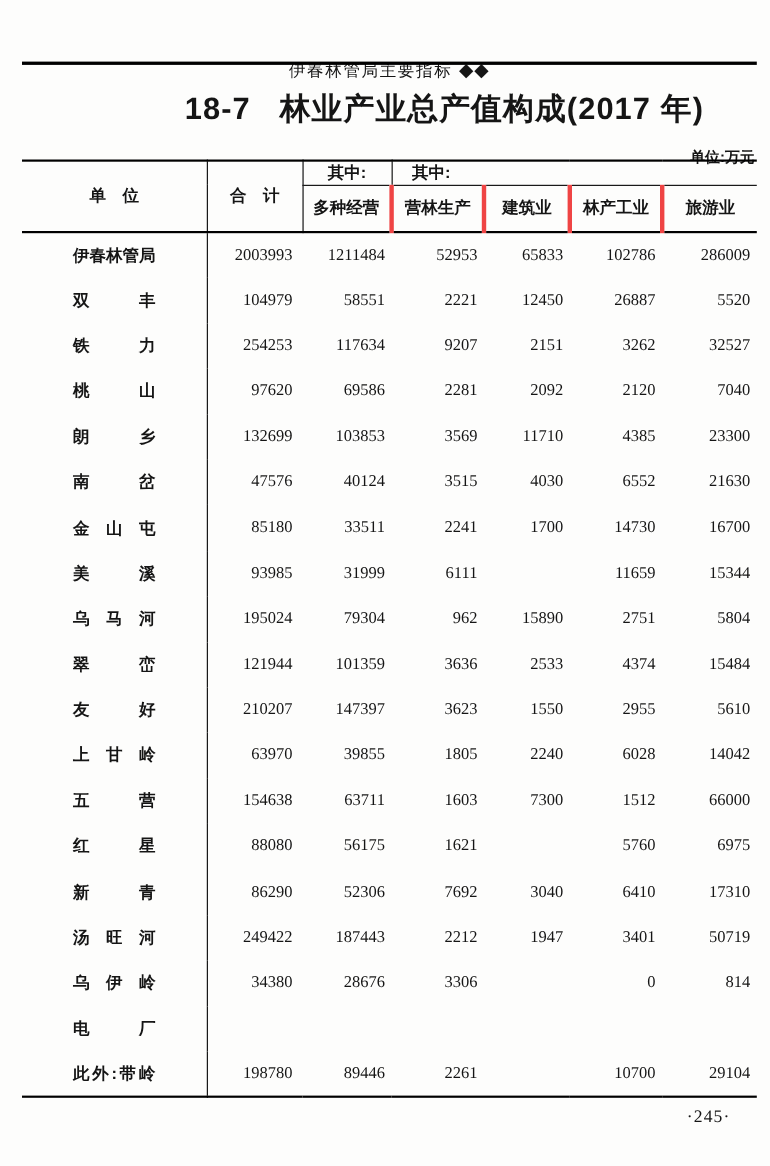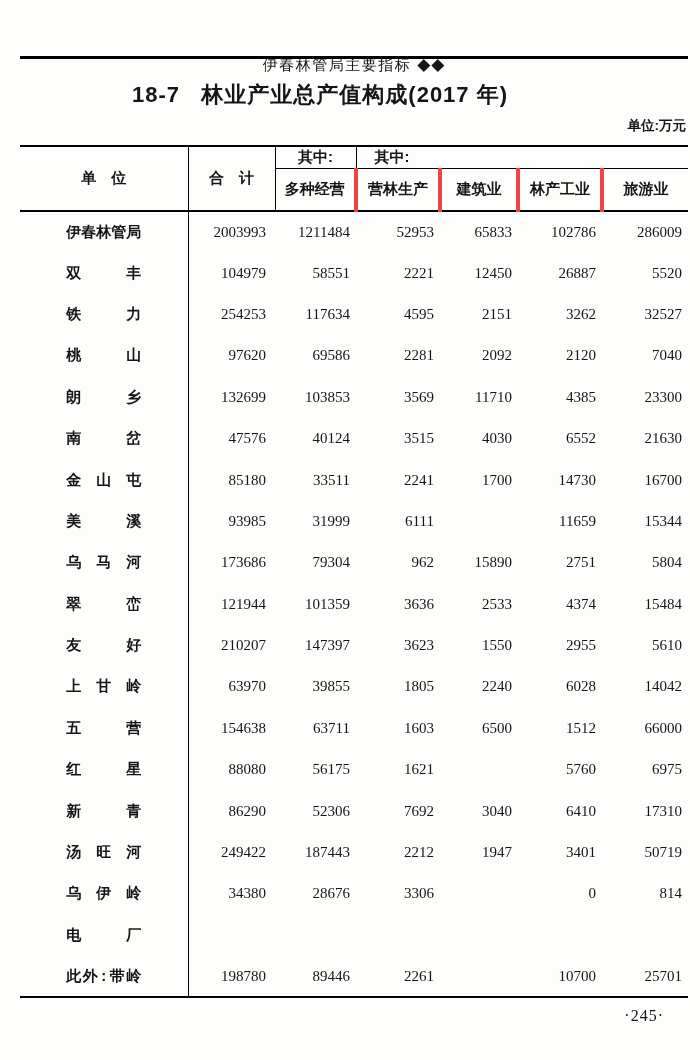--- a/index.html
+++ b/index.html
@@ -20,27 +20,27 @@
     margin-top:21px;
   }
   .running-head .marker{ font-size:17px; letter-spacing:1px; margin-left:6px; }
   .head-rule{
     position:absolute; top:56px; left:20px; width:668px; height:3px; background:#000;
   }
 
   
   .doc-title{
     position:absolute; top:80px; left:0; width:640px;
-    text-align:center; font-size:22px; font-weight:bold;
+    text-align:right; font-size:28px; font-weight:bold;
     white-space:pre; letter-spacing:1px;
   }
 
   
   .unit-note{
-    position:absolute; top:117px; left:20px; width:666px;
+    position:absolute; top:134px; left:20px; width:666px;
     text-align:right; font-size:13.5px; font-weight:bold;
   }
 
   
   .tbl-wrap{ position:absolute; top:145px; left:20px; }
   table{
     width:668px; border-collapse:collapse; table-layout:fixed;
     border-top:2.5px solid #000; border-bottom:2.5px solid #000;
   }
   thead{ border-bottom:2.5px solid #000; }
@@ -53,21 +53,21 @@
   th.c-among2{ border-bottom:1px solid #000; text-align:left; padding-left:18px; }
   tr.hr2 th{ border-right:4px solid #ef4444; }
   tr.hr2 th:last-child{ border-right:none; }
 
   tbody td{
     height:41.4px; vertical-align:middle;
     font-family:"Liberation Serif","DejaVu Serif",serif; font-size:15px;
   }
   td.name-cell{
     border-right:1.6px solid #000; text-align:center;
-    font-family:Liberation Mono, monospace;
+    font-family:Liberation Sans, sans-serif;
   }
   .jname{
     display:inline-block; width:75px; font-weight:bold; font-size:15px;
     text-align:justify; text-align-last:justify; text-justify:inter-character;
   }
   td.num{ text-align:right; padding-right:6px; }
   td.num.total{ padding-right:9px; }
 
   
   .page-number{
@@ -129,21 +129,21 @@
     <td class="num">58551</td>
     <td class="num">2221</td>
     <td class="num">12450</td>
     <td class="num">26887</td>
     <td class="num">5520</td>
   </tr>
         <tr>
     <td class="name-cell"><span class="jname">铁力</span></td>
     <td class="num total">254253</td>
     <td class="num">117634</td>
-    <td class="num">4595</td>
+    <td class="num">9207</td>
     <td class="num">2151</td>
     <td class="num">3262</td>
     <td class="num">32527</td>
   </tr>
         <tr>
     <td class="name-cell"><span class="jname">桃山</span></td>
     <td class="num total">97620</td>
     <td class="num">69586</td>
     <td class="num">2281</td>
     <td class="num">2092</td>
@@ -181,21 +181,21 @@
     <td class="name-cell"><span class="jname">美溪</span></td>
     <td class="num total">93985</td>
     <td class="num">31999</td>
     <td class="num">6111</td>
     <td class="num"></td>
     <td class="num">11659</td>
     <td class="num">15344</td>
   </tr>
         <tr>
     <td class="name-cell"><span class="jname">乌马河</span></td>
-    <td class="num total">173686</td>
+    <td class="num total">195024</td>
     <td class="num">79304</td>
     <td class="num">962</td>
     <td class="num">15890</td>
     <td class="num">2751</td>
     <td class="num">5804</td>
   </tr>
         <tr>
     <td class="name-cell"><span class="jname">翠峦</span></td>
     <td class="num total">121944</td>
     <td class="num">101359</td>
@@ -220,21 +220,21 @@
     <td class="num">1805</td>
     <td class="num">2240</td>
     <td class="num">6028</td>
     <td class="num">14042</td>
   </tr>
         <tr>
     <td class="name-cell"><span class="jname">五营</span></td>
     <td class="num total">154638</td>
     <td class="num">63711</td>
     <td class="num">1603</td>
-    <td class="num">6500</td>
+    <td class="num">7300</td>
     <td class="num">1512</td>
     <td class="num">66000</td>
   </tr>
         <tr>
     <td class="name-cell"><span class="jname">红星</span></td>
     <td class="num total">88080</td>
     <td class="num">56175</td>
     <td class="num">1621</td>
     <td class="num"></td>
     <td class="num">5760</td>
@@ -276,19 +276,19 @@
     <td class="num"></td>
     <td class="num"></td>
   </tr>
         <tr>
     <td class="name-cell"><span class="jname">此外:带岭</span></td>
     <td class="num total">198780</td>
     <td class="num">89446</td>
     <td class="num">2261</td>
     <td class="num"></td>
     <td class="num">10700</td>
-    <td class="num">25701</td>
+    <td class="num">29104</td>
   </tr>
       </tbody>
   </table>
 </div>
 
 <div class="page-number">·245·</div>
 
 </body></html>

